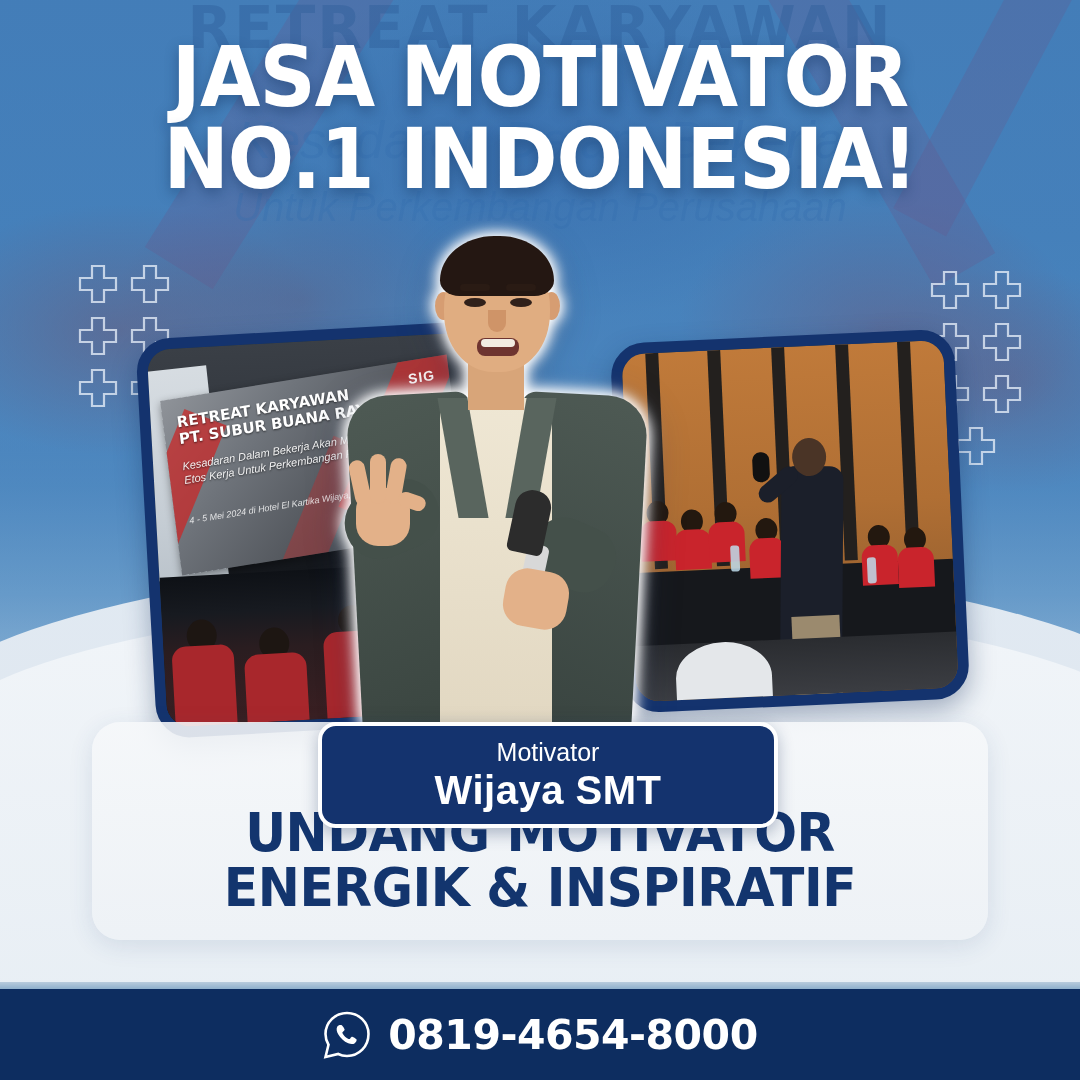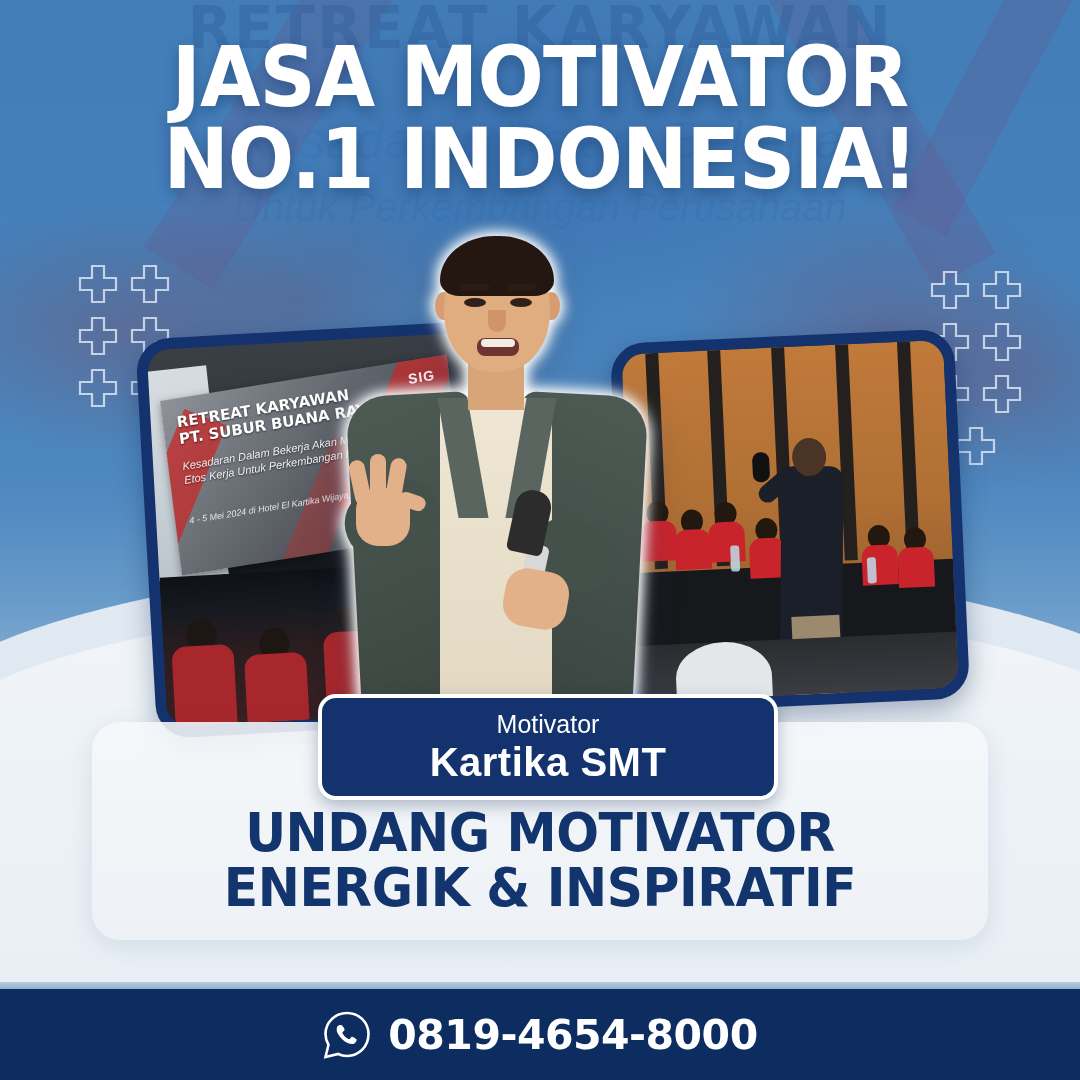--- a/index.html
+++ b/index.html
@@ -194,21 +194,21 @@
 
   
   .white-card{
     position:absolute;left:92px;top:722px;width:896px;height:218px;
     border-radius:28px;
     background:linear-gradient(180deg, rgba(246,248,250,.88), rgba(238,242,246,.93));
     box-shadow:0 6px 24px rgba(40,70,120,.12);
   }
   
   .name-badge{
-    position:absolute;left:318px;top:694px;width:452px;height:98px;
+    position:absolute;left:318px;top:722px;width:452px;height:98px;
     background:#14336e;border:4px solid #ffffff;border-radius:18px;
     box-shadow:0 6px 16px rgba(15,40,85,.3);
     display:flex;flex-direction:column;align-items:center;justify-content:center;
   }
   .badge-role{
     color:#ffffff;font-size:25px;line-height:1;margin-bottom:4px;
     font-family:"Liberation Sans", sans-serif;font-weight:normal;
   }
   .badge-name{
     color:#ffffff;font-size:40px;font-weight:bold;line-height:1.05;letter-spacing:.5px;
@@ -386,21 +386,21 @@
   </div>
 
   <div class="white-card"></div>
   <div class="tagline">
     <div>UNDANG MOTIVATOR</div>
     <div>ENERGIK &amp; INSPIRATIF</div>
   </div>
 
   <div class="name-badge">
     <div class="badge-role">Motivator</div>
-    <div class="badge-name">Kartika SMT</div>
+    <div class="badge-name">Wijaya SMT</div>
   </div>
 
   <div class="footer-strip"></div>
   <div class="footer">
     <div class="f-item">
       <svg class="f-icon" width="50" height="50" viewBox="0 0 50 50">
         <path d="M25 3 C13 3 3.5 12.5 3.5 24 C3.5 28 4.6 31.7 6.5 34.8 L3.5 47 L16.2 44 C18.9 45.4 21.9 46 25 46 C37 46 46.5 36.5 46.5 24 C46.5 12.5 37 3 25 3 Z" fill="none" stroke="#ffffff" stroke-width="2.6"></path>
         <path d="M18.5 15 C17.2 15 15.8 15.6 15.1 17 C14.2 18.8 14.6 21.4 16.2 24.3 C18.4 28.2 22 31.6 26.2 33.3 C29 34.4 31.3 34.3 32.8 33.2 C34 32.3 34.8 30.9 34.6 29.6 C34.5 29 31.2 27 30.4 26.8 C29.6 26.6 29.1 27.3 28.4 28.2 C27.8 29 27.3 29.3 26.5 29 C24.3 28.1 21.6 25.5 20.5 23.2 C20.2 22.5 20.5 22 21.2 21.4 C22 20.7 22.7 20.2 22.6 19.4 C22.4 18.6 20.4 15.4 19.8 15.2 C19.4 15.05 19 15 18.5 15 Z" fill="#ffffff"></path>
       </svg>
       <span class="f-text">0819-4654-8000</span>

